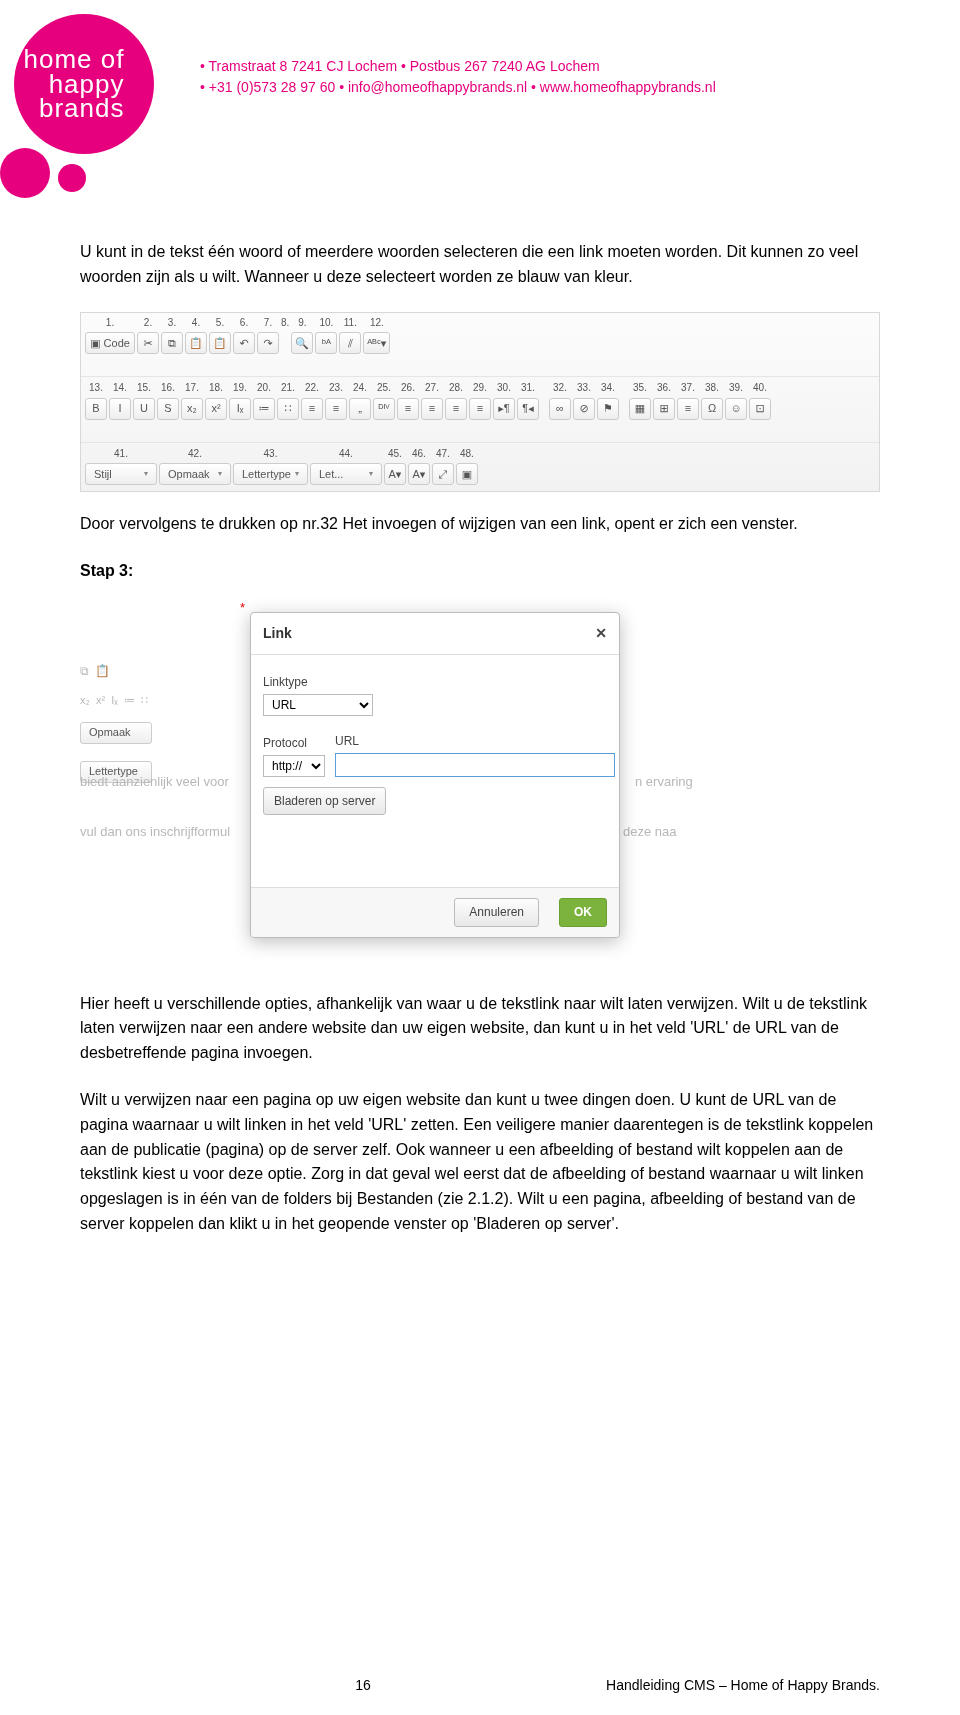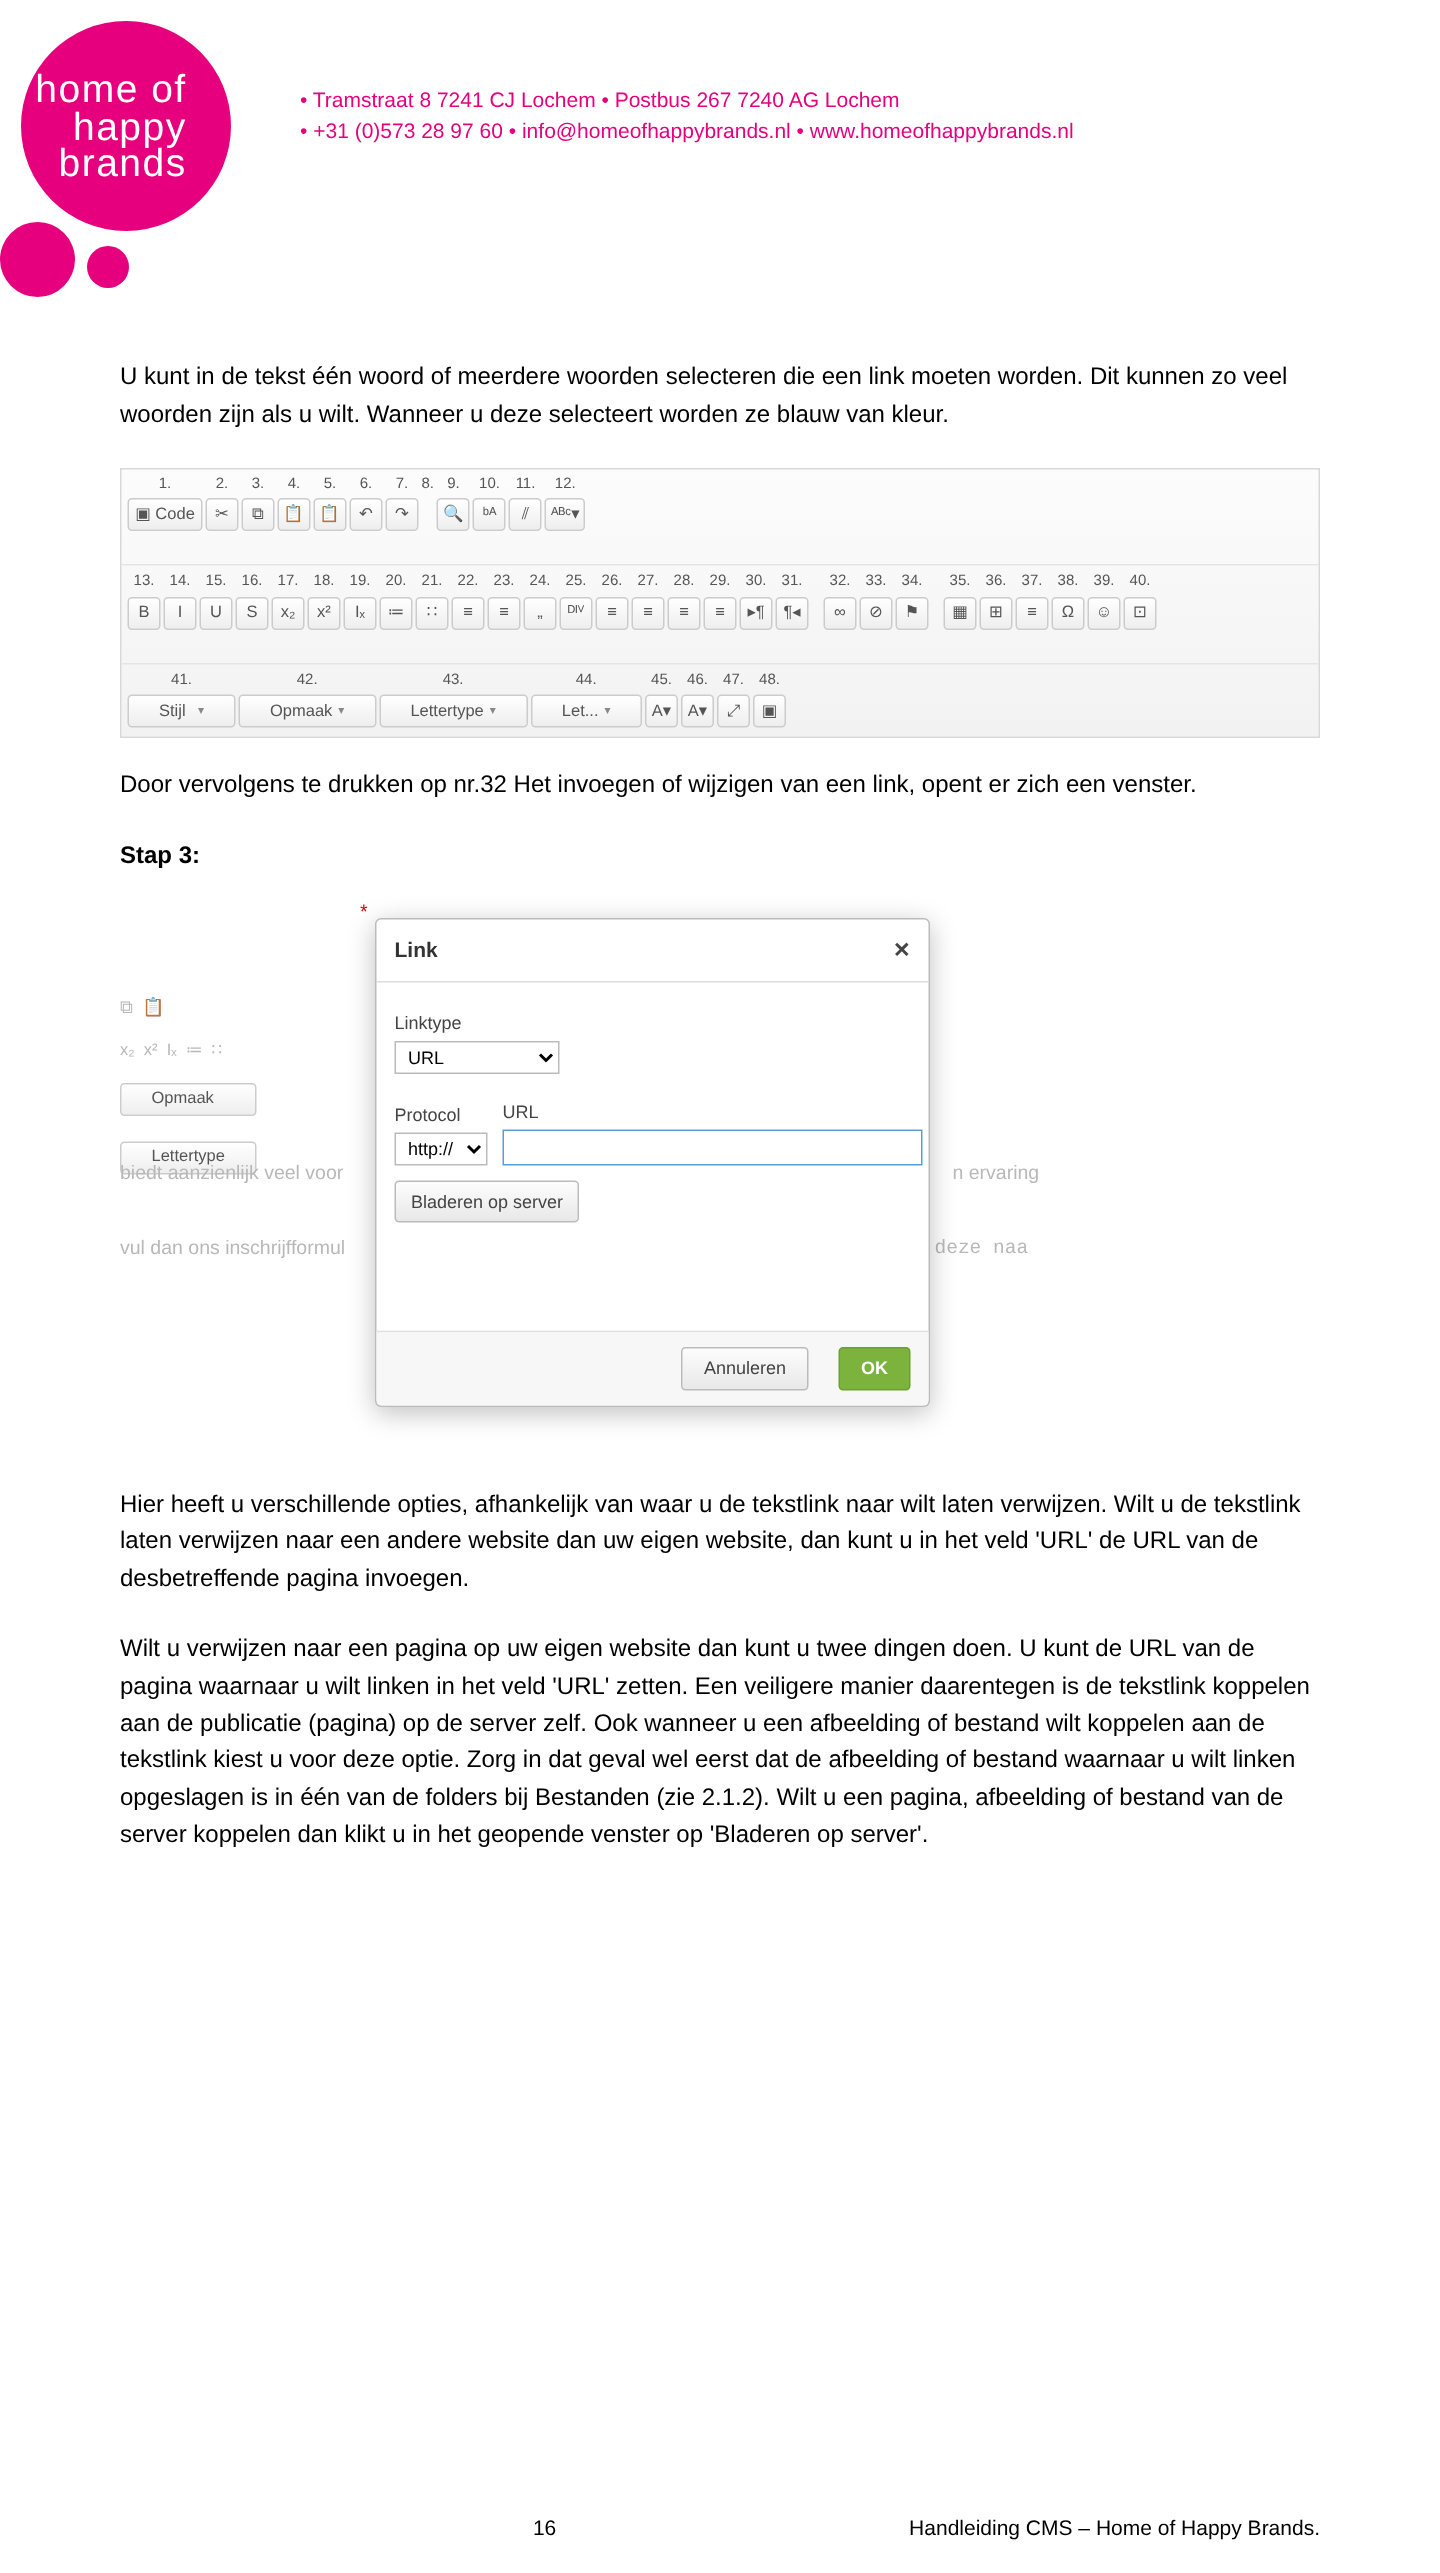--- a/index.html
+++ b/index.html
@@ -96,21 +96,21 @@
     border-radius:3px;
     min-width:22px; height:22px;
     display:flex;align-items:center;justify-content:center;
     font-size:11px;
     padding:0 3px;
     color:#555;
   }
   .btn.sel {
     min-width:72px;
     justify-content:space-between;
-    padding:0 20px;
+    padding:0 8px;
   }
   .btn .tri { font-size:8px; color:#888; margin-left:4px;}
   .row2 { border-top:1px solid #e5e5e5; padding-top:3px; margin-top:20px;}
   
   .dialog-wrap {
     position:relative;
     height:380px;
     margin-bottom:20px;
   }
   .bg-line {
@@ -453,21 +453,21 @@
   <p class="step-label">Stap 3:</p>
 
   <div class="dialog-wrap">
     <span class="bg-line" style="left:160px;top:6px;color:#d00;">*</span>
     <span class="bg-line" style="left:0;top:70px;font-size:12px;">⧉&nbsp;&nbsp;📋</span>
     <span class="bg-line" style="left:0;top:100px;font-size:11px;">x₂&nbsp;&nbsp;x²&nbsp;&nbsp;Iₓ&nbsp;&nbsp;≔&nbsp;&nbsp;∷</span>
     <span class="bg-line" style="left:0;top:130px;font-size:11px;"><span class="btn sel" style="min-width:62px;">Opmaak</span>&nbsp;&nbsp;<span class="btn sel" style="min-width:72px;">Lettertype</span></span>
     <span class="bg-line" style="left:0;top:180px;">biedt aanzienlijk veel voor</span>
     <span class="bg-line" style="left:555px;top:180px;">n ervaring</span>
     <span class="bg-line" style="left:0;top:230px;">vul dan ons inschrijfformul</span>
-    <span class="bg-line" style="left:543px;top:230px;font-family:Liberation Mono, monospace;">deze naa</span>
+    <span class="bg-line" style="left:543px;top:230px;">deze naa</span>
 
     <div class="dialog">
       <div class="dlg-title">
         <span>Link</span>
         <span class="dlg-close">✕</span>
       </div>
       <div class="dlg-body">
         <label>Linktype</label>
         <select class="sel-small" style="width:110px;">
           <option>URL</option>

